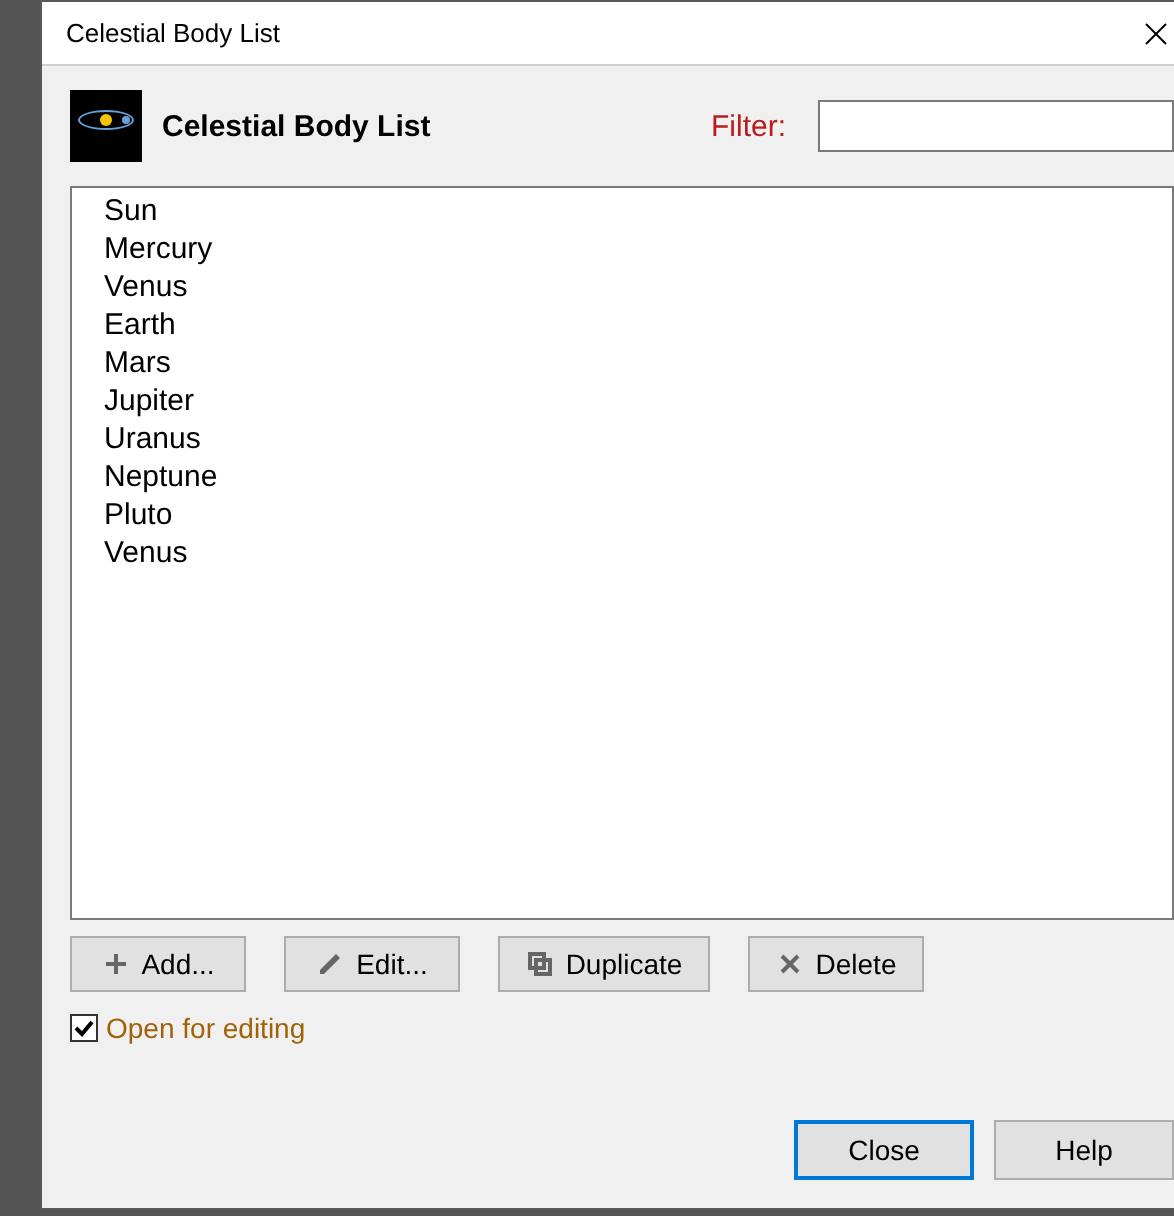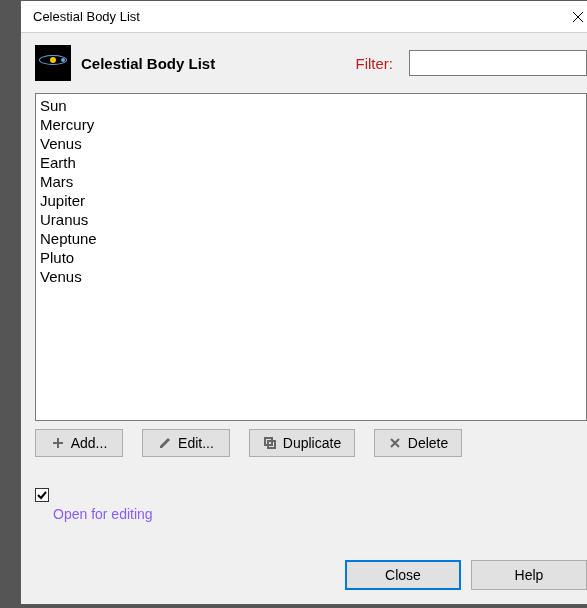--- a/index.html
+++ b/index.html
@@ -87,21 +87,21 @@
     height: 26px;
     border: 1px solid #7a7a7a;
     background: #fff;
     padding: 2px 6px;
     font-size: 13px;
   }
   .listbox {
     flex: 1;
     background: #fff;
     border: 1px solid #7a7a7a;
-    padding: 2px 4px;
+    padding: 2px 16px;
     overflow: auto;
     line-height: 19px;
     font-size: 15px;
     color: #000;
   }
   .list-item { white-space: nowrap; }
   .button-row {
     display: flex;
     gap: 19px;
     margin-top: 8px;
@@ -130,29 +130,29 @@
   .chk {
     width: 14px;
     height: 14px;
     border: 1px solid #333;
     background: #fff;
     display: flex;
     align-items: center;
     justify-content: center;
   }
   .chk svg { width:10px; height:10px; stroke:#000; stroke-width:2; fill:none; }
-  .chk-label { font-size: 14px; color:#8b5cf6;margin-top:39px; }
+  .chk-label { font-size: 14px; color:#a16207; }
   .footer-row {
     display: flex;
     justify-content: flex-end;
     gap: 10px;
     margin-top: 38px;
   }
   .footer-btn {
-    width: 116px;
+    width: 90px;
     height: 30px;
     background: #e1e1e1;
     border: 1px solid #adadad;
     display:flex; align-items:center; justify-content:center;
     font-size: 14px;
     color:#000;
   }
   .footer-btn.primary {
     border: 2px solid #0078d7;
   }

